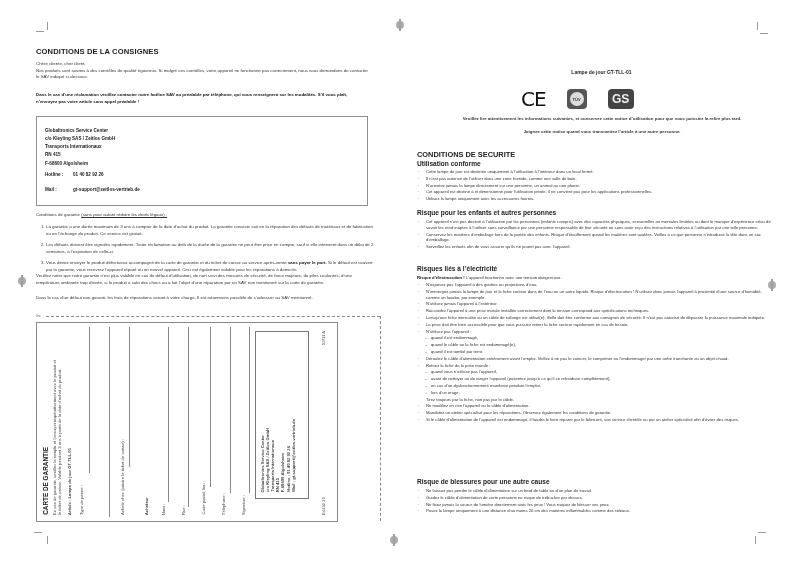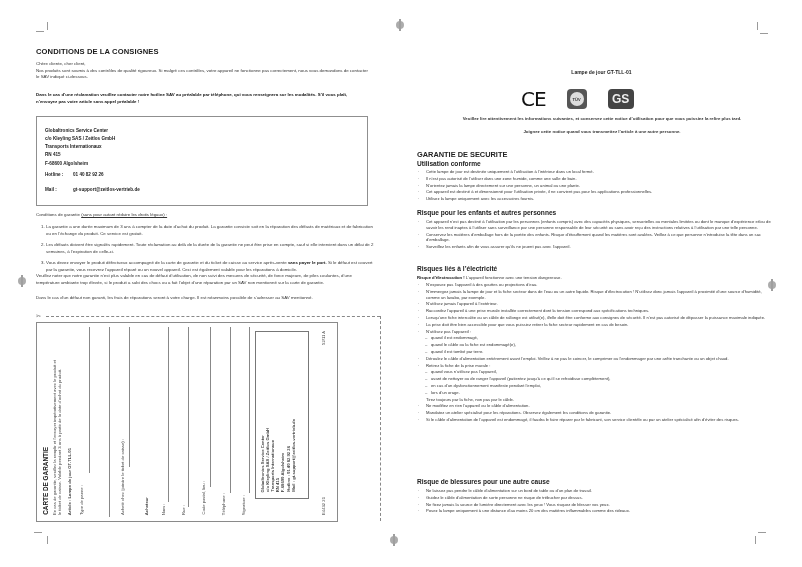--- a/index.html
+++ b/index.html
@@ -138,21 +138,21 @@
   <div class="logos">
     <span class="ce">CE</span>
     <span class="tuv">
         <span>TÜV</span>
       </span>
     <span class="gs">GS</span>
   </div>
   <div class="intro" style="top:116px;">Veuillez lire attentivement les informations suivantes, et conservez cette notice d’utilisation pour que vous puissiez la relire plus tard.</div>
   <div class="intro" style="top:129px;">Joignez cette notice quand vous transmettez l’article à une autre personne.</div>
 
-  <div class="sec">GARANTIE DE SECURITE</div>
+  <div class="sec">CONDITIONS DE SECURITE</div>
 
   <div class="sub" style="top:160px;">Utilisation conforme</div>
   <ul class="blist" style="top:169px;">
     <li class="dot">Cette lampe de jour est destinée uniquement à l’utilisation à l’intérieur dans un local fermé.</li>
     <li class="dot">Il n’est pas autorisé de l’utiliser dans une zone humide, comme une salle de bain.</li>
     <li class="dot">N’orientez jamais la lampe directement sur une personne, un animal ou une plante.</li>
     <li class="dot">Cet appareil est destiné à et dimensionné pour l’utilisation privée, il ne convient pas pour les applications professionnelles.</li>
     <li class="dot">Utilisez la lampe uniquement avec les accessoires fournis.</li>
   </ul>
 

